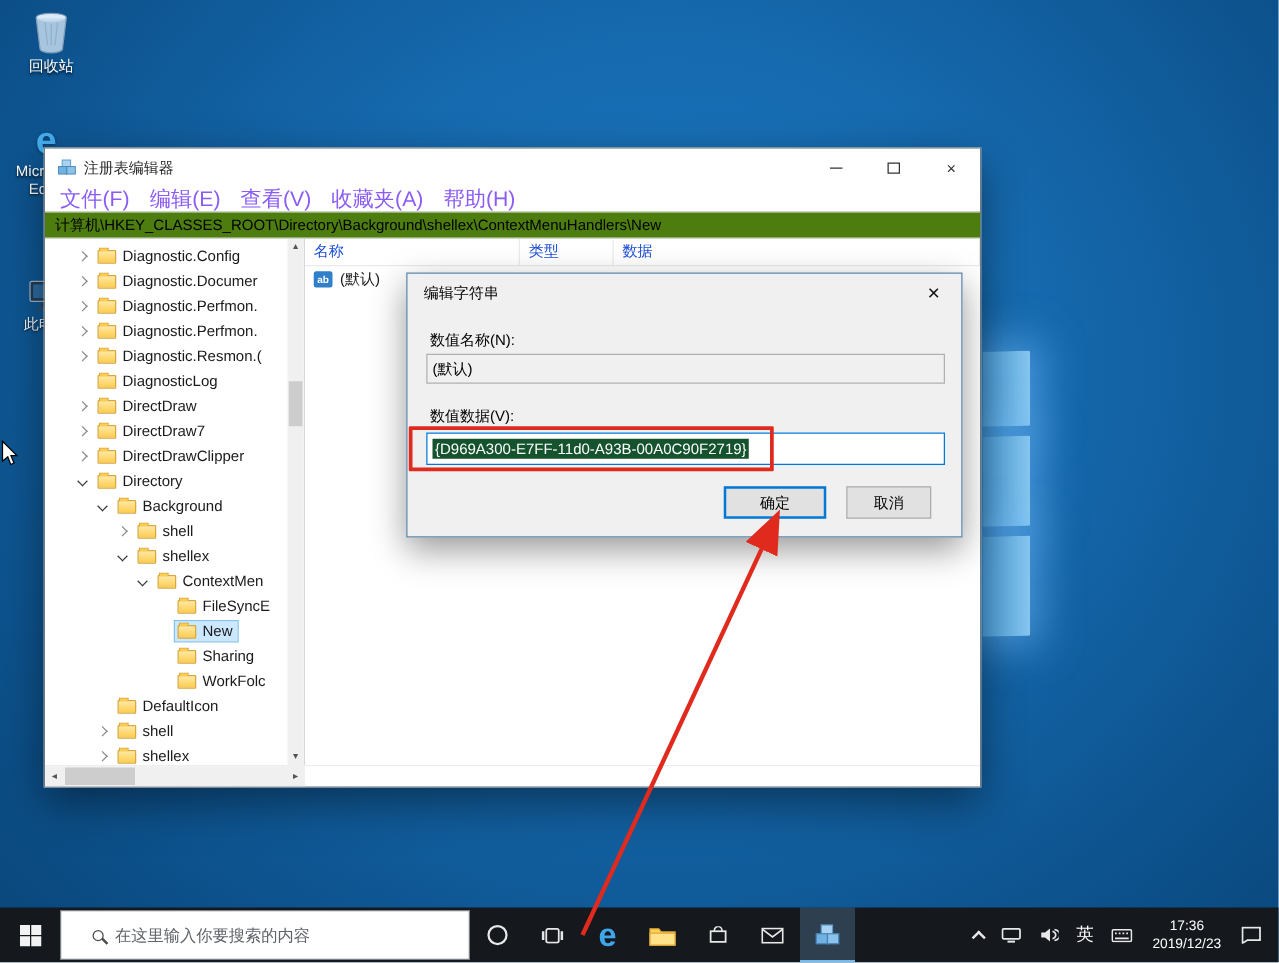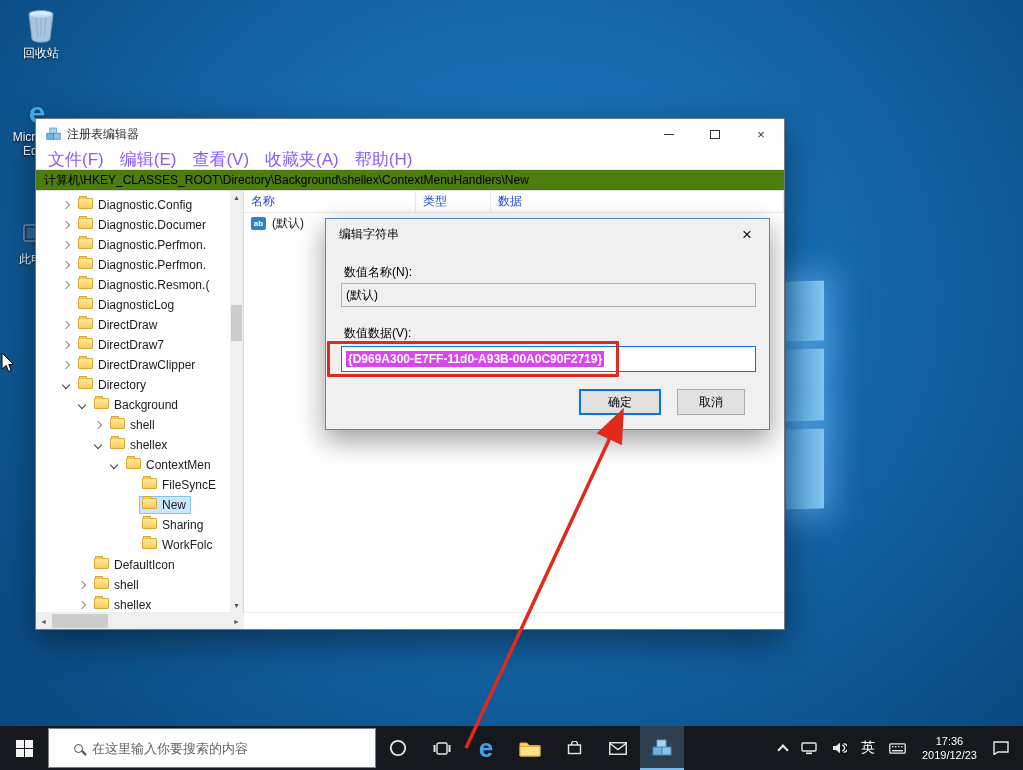--- a/index.html
+++ b/index.html
@@ -41,21 +41,21 @@
     display:flex; align-items:center; padding-left:8px; font-size:12px; color:#000; flex:none; background:#4d7c0f; }
 
   .content { flex:1; display:flex; min-height:0; }
   .treepane { width:208px; flex:none; border-right:1px solid #d8d8d8; position:relative; overflow:hidden; background:#fff; }
   .treerows { padding-top:4px; margin-right:13px; }
   .trow { height:20px; display:flex; align-items:center; white-space:nowrap; font-size:12px; color:#1a1a1a; overflow:hidden; }
   .chev { display:inline-block; width:6px; height:6px; border-right:1.4px solid #8a8a8a; border-bottom:1.4px solid #8a8a8a; margin-right:7px; flex:none; }
   .chev.right { transform:rotate(-45deg); }
   .chev.down  { border-color:#3c3c3c; transform:rotate(45deg); }
   .chev.none  { visibility:hidden; }
-  .tsel { display:flex; padding:1px 4px 1px 2px; }
+  .tsel { display:flex; align-items:center; padding:1px 4px 1px 2px; }
   .trow.sel .tsel { background:#cce8ff; outline:1px solid #86c3ea; }
   .folder { width:15px; height:11px; background:linear-gradient(180deg,#ffe9a6,#fccc4d);
     border:1px solid #d9a73a; border-radius:1px; margin-right:5px; position:relative; flex:none; }
   .folder::before { content:""; position:absolute; top:-3px; left:0px; width:6px; height:2px;
     background:#fccc4d; border:1px solid #d9a73a; border-bottom:none; border-radius:1px 1px 0 0; }
 
   .vscroll { position:absolute; top:0; right:0; bottom:0; width:13px; background:#f0f0f0; font-size:7px; color:#555; }
   .vscroll .arr { height:13px; display:flex; align-items:center; justify-content:center; }
   .vscroll .arr.dn { position:absolute; bottom:0; left:0; right:0; }
   .vthumb { position:absolute; left:1px; right:1px; top:114px; height:36px; background:#cdcdcd; }
@@ -77,21 +77,21 @@
   .dialog { position:absolute; left:325px; top:218px; width:445px; height:212px; background:#f0f0f0;
     border:1px solid #5d87ab; box-shadow:0 10px 26px rgba(0,0,0,.4); z-index:20; }
   .dlg-title { height:30px; display:flex; align-items:center; }
   .dlg-title .txt { font-size:12px; color:#000; margin-left:13px; }
   .dlg-close { margin-left:auto; width:44px; height:28px; display:flex; align-items:center; justify-content:center;
     font-size:17px; color:#111; line-height:1; }
   .dlg-label { position:absolute; left:18px; font-size:12px; color:#000; }
   .field { position:absolute; left:15px; width:415px; font-size:12px; display:flex; align-items:center; padding-left:4px; }
   .field.name { top:64px; height:24px; background:#f0f0f0; border:1px solid #b0b0b0; color:#000; }
   .field.data { top:127px; height:26px; background:#fff; border:1px solid #0078d7; }
-  .sel-text { background:#d946ef; color:#fff; padding:1px 2px; white-space:nowrap;font-weight:bold; }
+  .sel-text { background:#14532d; color:#fff; padding:1px 2px; white-space:nowrap; }
   .btn { position:absolute; top:170px; height:26px; display:flex; align-items:center; justify-content:center;
     font-size:12px; color:#000; background:#e1e1e1; }
   .btn.ok { left:253px; width:82px; border:2px solid #0078d7; }
   .btn.cancel { left:351px; width:68px; border:1px solid #adadad; }
 
   
   .anno-rect { position:absolute; left:327px; top:341px; width:292px; height:36px;
     border:3px solid #e02a1d; z-index:60; border-radius:1px; }
   .anno-svg { position:absolute; left:0; top:0; z-index:60; pointer-events:none; }
   .cursor-svg { position:absolute; left:1px; top:352px; z-index:70; }

